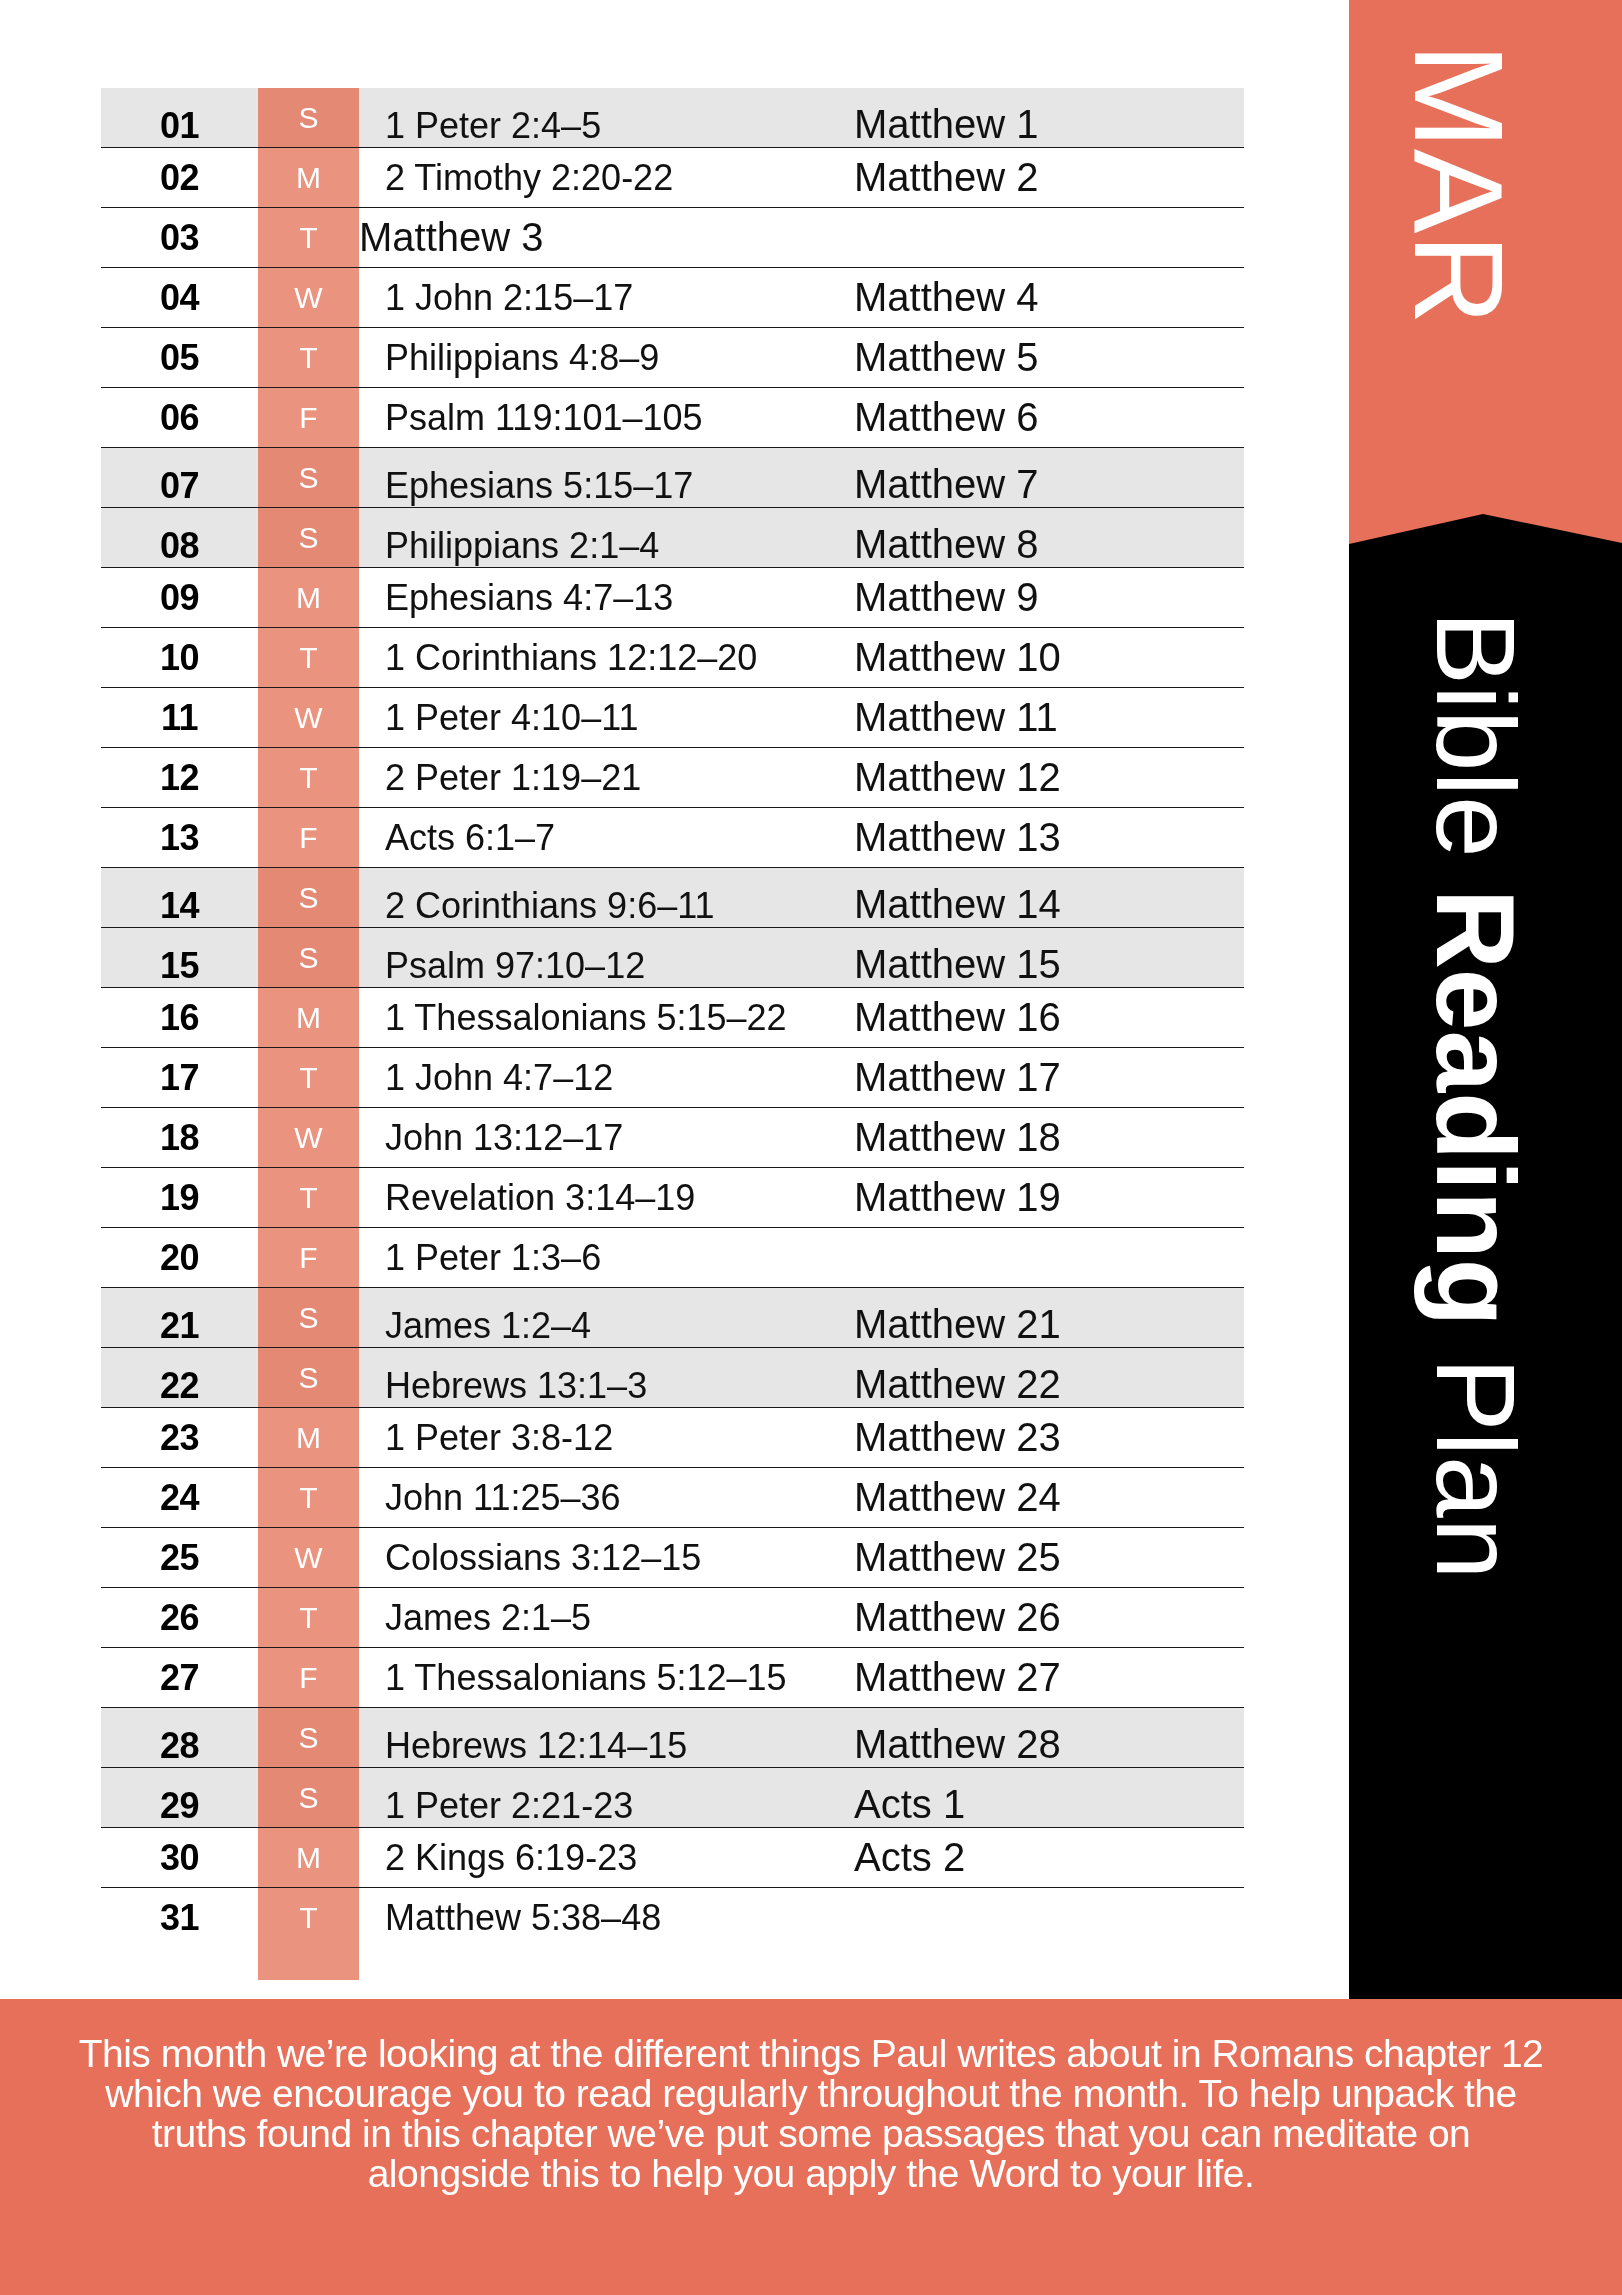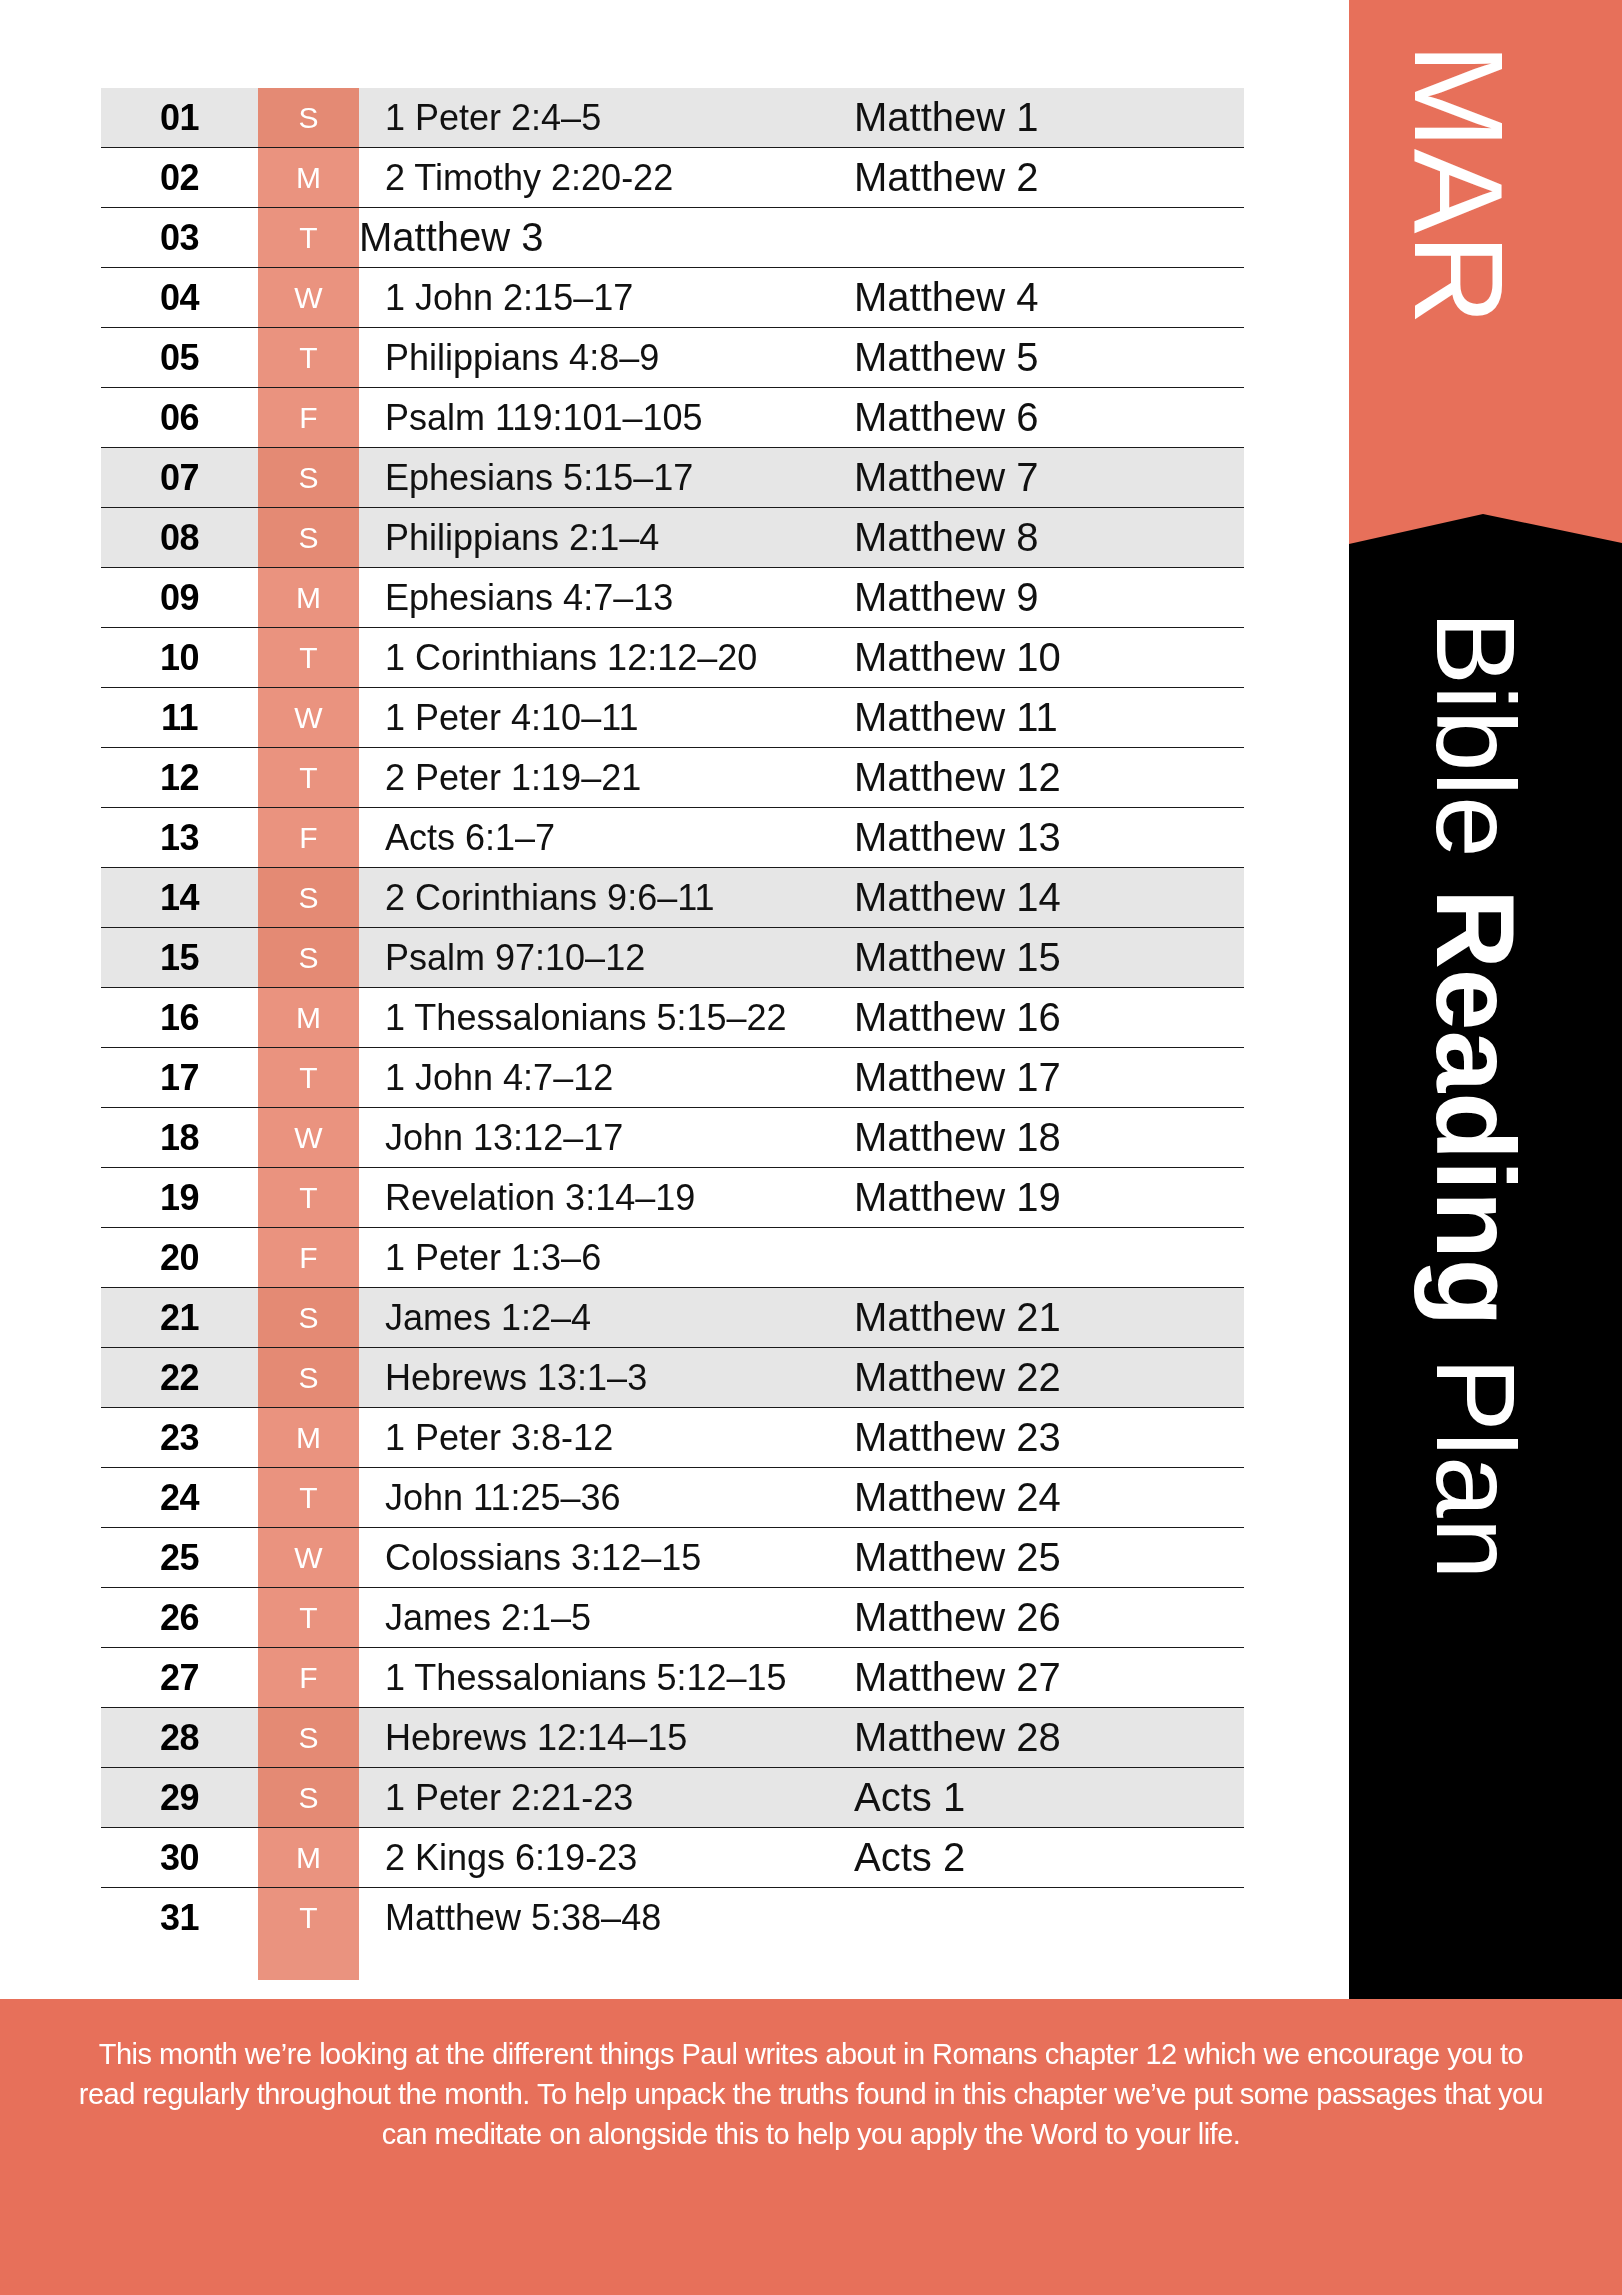--- a/index.html
+++ b/index.html
@@ -8,21 +8,21 @@
     background: #ffffff; font-family: "Liberation Sans", sans-serif; color: #111;
   }
   .table {
     position: absolute; left: 101px; top: 88px; width: 1143px;
   }
   .row {
     position: relative; height: 60px; border-bottom: 1.6px solid #1a1a1a;
     box-sizing: border-box; display: flex; align-items: center;
   }
   .row.last { border-bottom: none; }
-  .row.weekend { background: #e6e6e6; }
+  .row.weekend { background: #e6e6e6; align-items: flex-end; }
   .cell-date {
     width: 157px; text-align: center; font-size: 36px; font-weight: bold; color: #000;
     font-family: "Liberation Sans", sans-serif; letter-spacing: -0.5px;
   }
   .cell-day {
     width: 101px; height: 100%; display: flex; align-items: center; justify-content: center;
     background: #ea937f; color: #fff; font-size: 30px;
   }
   .row.weekend .cell-day { background: #e48a74; }
   .cell-passage {
@@ -56,21 +56,21 @@
     position: absolute; left: 70px; top: 611px;
     writing-mode: vertical-rl; color: #fff; font-size: 111px; line-height: 1;
     white-space: nowrap;
   }
   .title .bold { font-weight: bold; }
   .footer {
     position: absolute; left: 0; top: 1999px; width: 1622px; height: 296px; background: #e7705a;
     color: #fff; text-align: center; box-sizing: border-box; padding-top: 35px;
   }
   .footer p {
-    margin: 0 auto; width: 1487px; font-size: 29px; line-height: 40px;
+    margin: 0 auto; width: 1487px; font-size: 39px; line-height: 40px;
     letter-spacing: -0.5px;
   }
 </style>
 </head>
 <body>
 
 <div class="table" id="table">
     <div class="row weekend">
     <div class="cell-date">01</div>
     <div class="cell-day">S</div>

